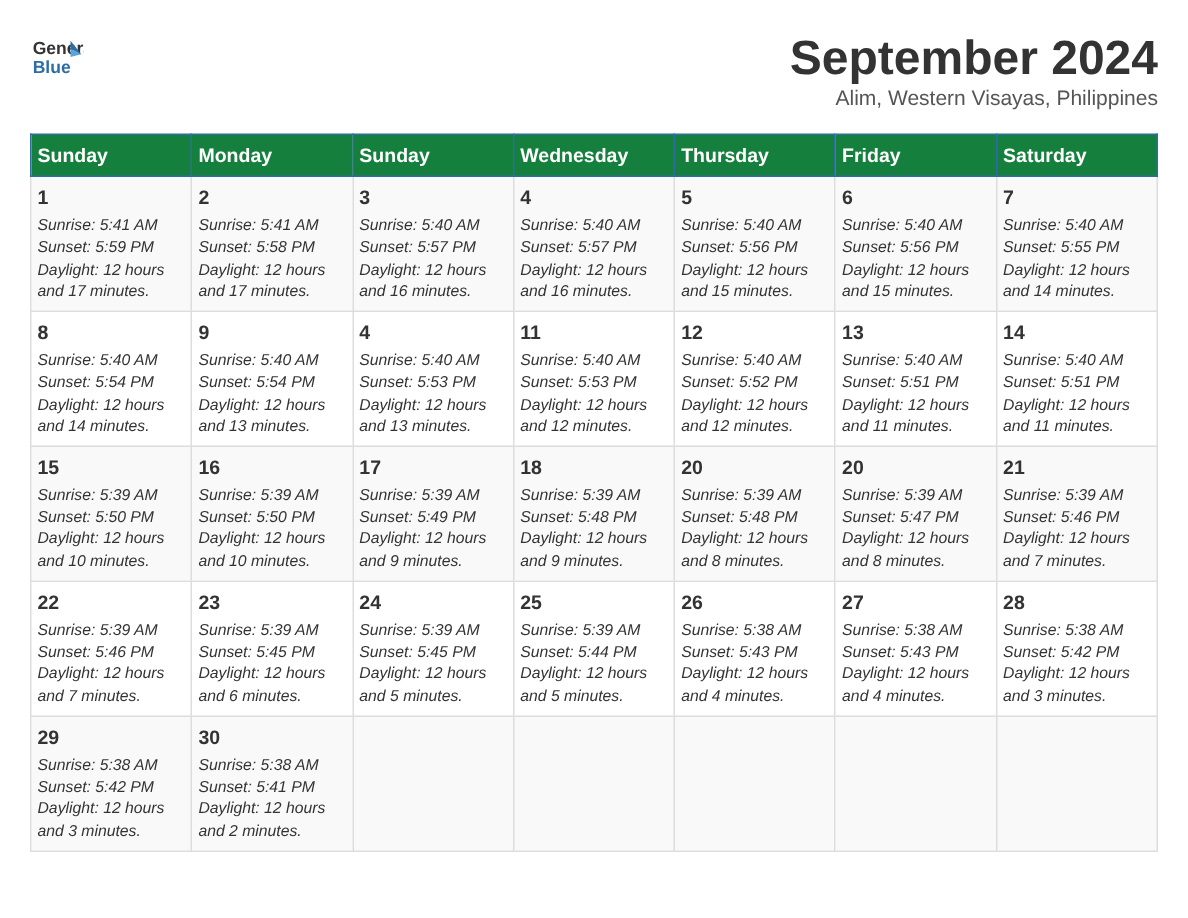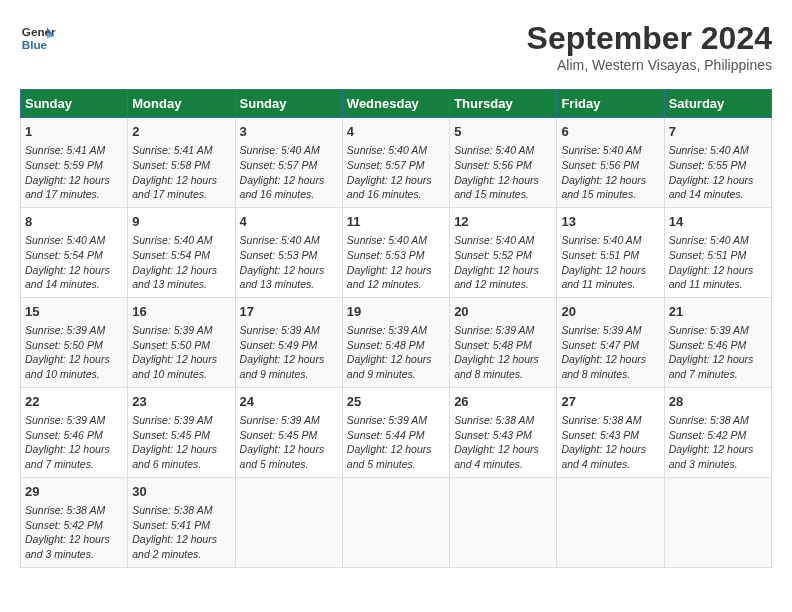--- a/index.html
+++ b/index.html
@@ -230,21 +230,21 @@
 and 10 minutes.</div>
         </td>
         <td>
           <span class="day-num">17</span>
           <div class="day-info" style="white-space: pre-line;">Sunrise: 5:39 AM
 Sunset: 5:49 PM
 Daylight: 12 hours
 and 9 minutes.</div>
         </td>
         <td>
-          <span class="day-num">19</span>
+          <span class="day-num">18</span>
           <div class="day-info" style="white-space: pre-line;">Sunrise: 5:39 AM
 Sunset: 5:48 PM
 Daylight: 12 hours
 and 9 minutes.</div>
         </td>
         <td>
           <span class="day-num">20</span>
           <div class="day-info" style="white-space: pre-line;">Sunrise: 5:39 AM
 Sunset: 5:48 PM
 Daylight: 12 hours

